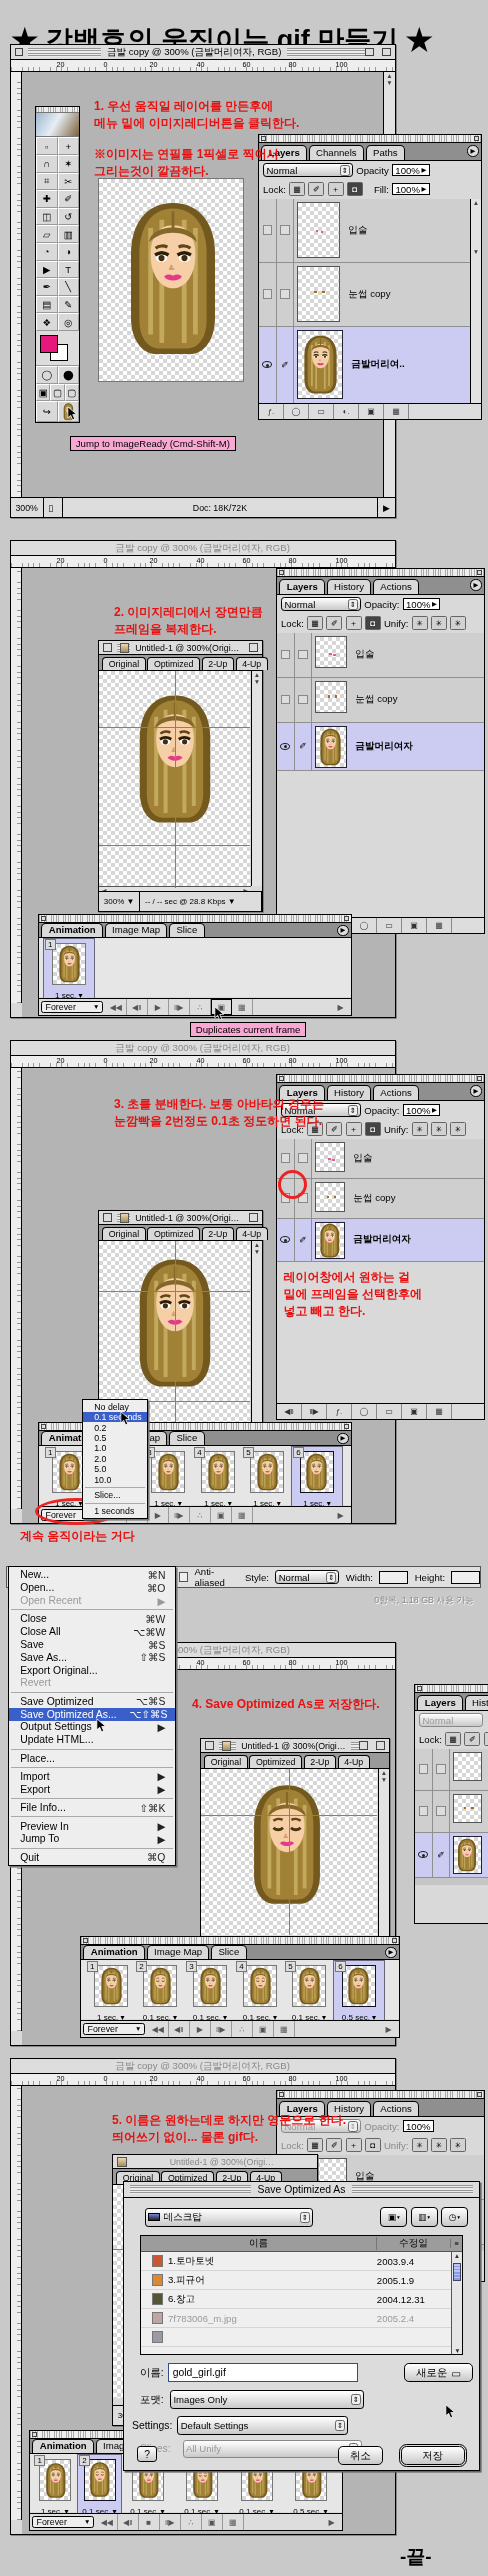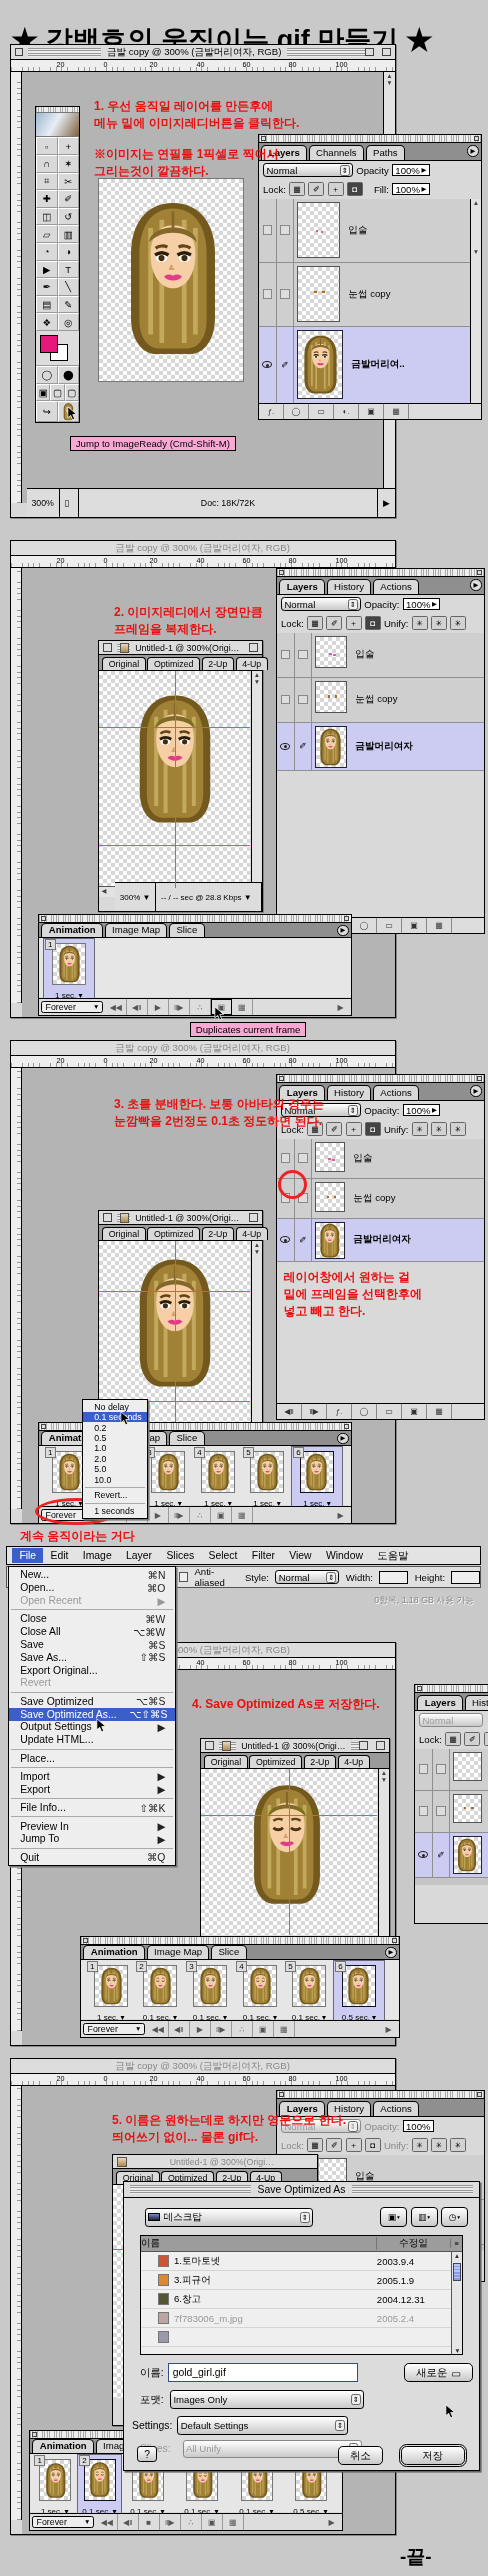--- a/index.html
+++ b/index.html
@@ -18,21 +18,21 @@
 .tb .bx{position:relative;z-index:1;width:8.8px;height:8.8px;border:1.2px solid #444;background:#ddd;margin:0 4px;flex:none}
 .tb .dicon{position:relative;z-index:1;width:9.6px;height:10.4px;background:linear-gradient(#e8d9b8,#b08a4f);border:0.8px solid #555;margin-left:4px;flex:none}
 .hruler{position:absolute;left:0;right:0;top:15px;height:12px;background:#eee;border-bottom:1.2px solid #000;
   background-image:repeating-linear-gradient(90deg,#999 0 0.8px,transparent 0.8px 5.6px);background-size:100% 4px;background-position:0 100%;background-repeat:no-repeat;font-size:7.2px}
 .hruler i{position:absolute;top:0}
 .vruler{position:absolute;left:0;top:27px;bottom:14.4px;width:11.2px;background:#eee;border-right:1.2px solid #000;
   background-image:repeating-linear-gradient(0deg,#999 0 0.8px,transparent 0.8px 5.6px);background-size:4px 100%;background-position:100% 0;background-repeat:no-repeat}
 .content{position:absolute;background:#b4b4b4}
 .sbv{position:absolute;width:11.2px;border-left:1.2px solid #000;background:#e2e2e2;font-size:6.4px;color:#444;text-align:center}
 .sbh{position:absolute;height:10.4px;border-top:0.8px solid #555;background:#e2e2e2;font-size:6.4px;color:#444}
-.sbar{position:absolute;left:16px;right:0;bottom:0;height:29px;border-top:1.2px solid #000;background:#ddd;display:flex;align-items:center;font-size:8.8px}
+.sbar{position:absolute;left:0;right:0;bottom:0;height:20px;border-top:1.2px solid #000;background:#ddd;display:flex;align-items:center;font-size:8.8px}
 .sbar .cell{height:100%;display:flex;align-items:center;padding:0 4.8px;border-right:1.2px solid #000;white-space:nowrap}
 
 .checker{background-color:#fff;background-image:
   linear-gradient(45deg,#d7d7d7 25%,transparent 25%,transparent 75%,#d7d7d7 75%),
   linear-gradient(45deg,#d7d7d7 25%,transparent 25%,transparent 75%,#d7d7d7 75%);
   background-size:8px 8px;background-position:0 0,4px 4px}
 .hg{position:absolute;left:0;right:0;height:0.8px;background:#4f82ff;z-index:3}
 .vg{position:absolute;top:0;bottom:0;width:0.8px;background:#4f82ff;z-index:3}
 
 .rednote{position:absolute;color:#e81111;font-weight:bold;font-size:12px;line-height:17px;white-space:nowrap;z-index:70}
@@ -100,24 +100,24 @@
 
 .btn{border:1.2px solid #000;border-radius:4.8px;background:linear-gradient(#fff,#c9c9c9);padding:1.6px 11.2px;font-size:10.4px;display:inline-flex;align-items:center;justify-content:center;white-space:nowrap}
 .btn.def{outline:1.6px solid #000;outline-offset:1.6px;border-radius:5.6px}
 .dlg{position:absolute;background:#dcdcdc;border:1.6px solid #000;box-shadow:1.6px 1.6px 0 #666;z-index:40}
 .dhead{position:relative;height:16px;border-bottom:1.2px solid #000;background:#ddd;display:flex;align-items:center}
 .dhead::before{content:"";position:absolute;left:6.4px;right:6.4px;top:3.2px;bottom:3.2px;background:repeating-linear-gradient(#979797 0 0.8px,#ececec 0.8px 2.4px)}
 .dhead .ttl{position:relative;margin:13px auto;background:#ddd;padding:0 6.4px;font-size:10.4px;z-index:1}
 .dbtn{width:27px;height:20px;border:1.2px solid #000;border-radius:4px;background:linear-gradient(#fff,#c9c9c9);display:flex;align-items:center;justify-content:center;gap:0.8px;font-size:8.8px}
 .flist{position:absolute;border:1.2px solid #000;background:#eee}
 .fhead{display:flex;height:16px;background:#9c9c9c;border-bottom:0.8px solid #555;font-size:9.6px;align-items:center}
-.fhead .c1{flex:1;}
+.fhead .c1{flex:1;text-align:center}
 .fhead .c2{width:74px;border-left:0.8px solid #777;text-align:center}
 .fhead .c3{width:12px;border-left:0.8px solid #777;text-align:center;font-size:7.2px}
-.frow{display:flex;align-items:center;height:19px;font-size:9.6px;border-bottom:0.8px solid #d5d5d5;background:#efefef;padding-left:17px}
+.frow{display:flex;align-items:center;height:19px;font-size:9.6px;border-bottom:0.8px solid #d5d5d5;background:#efefef;padding-left:11px}
 .frow .fic{width:11.2px;height:11.2px;border:0.8px solid #777;margin-right:4.8px;flex:none}
 .frow .nm{flex:1;white-space:nowrap;overflow:hidden}
 .frow .dt{width:74px;flex:none}
 .frow.dim{color:#999}
 .lsb{position:absolute;top:16px;bottom:0;right:0;width:11.2px;border-left:0.8px solid #555;background:#e6e6e6;font-size:6.4px;text-align:center;color:#333}
 .lsb .th{position:absolute;left:0.8px;right:0.8px;top:11.2px;height:17.6px;background:repeating-linear-gradient(0deg,#8899ee 0 1.6px,#bbc6f6 1.6px 3.2px);border:0.8px solid #445}
 .drow{position:absolute;display:flex;align-items:center;font-size:10.4px;gap:4.8px}
 .inp{border:1.6px solid #334d88;background:#fff;height:19px;font-size:10.4px;padding:0 3.2px;font-family:"Liberation Sans",sans-serif}
 .eyei{width:10.4px;height:7.2px;border:0.8px solid #222;border-radius:50%;position:relative}
 .eyei::after{content:"";position:absolute;left:3.2px;top:1.6px;width:3.2px;height:3.2px;background:#222;border-radius:50%}
@@ -765,45 +765,33 @@
         <span>2.0</span>
       </div>
   <div class="mi" style="height:10.4px">
         <span>5.0</span>
       </div>
   <div class="mi" style="height:10.4px">
         <span>10.0</span>
       </div>
   <div class="msep"></div>
   <div class="mi" style="height:10.4px">
-        <span>Revert...</span>
+        <span>Slice...</span>
       </div>
   <div class="msep"></div>
   <div class="mi" style="height:10.4px">
         <span>1 seconds</span>
       </div>
 </div>
 <svg class="cursor" style="left:120px;top:1411px;width:10.4px;height:15px" viewBox="0 0 13 19" width="10.4" height="15">
       <use href="#ptr"></use>
     </svg>
 <div class="redring" style="left:35px;top:1498px;width:83px;height:27px;border-radius:50%"></div>
 <div class="rednote" style="left:20px;top:1528px">계속 움직이라는 거다</div>
 
-<div class="mbar" style="left:6.4px;top:1546px;width:475px">
-  <span class="on">File</span>
-  <span>Edit</span>
-  <span>Image</span>
-  <span>Layer</span>
-  <span>Slices</span>
-  <span>Select</span>
-  <span>Filter</span>
-  <span>View</span>
-  <span>Window</span>
-  <span>도움말</span>
-</div>
 <div style="position:absolute;left:6.4px;top:1566px;width:475px;height:22.4px;background:#e0e0e0;border:0.8px solid #555;display:flex;align-items:center;gap:6.4px;padding-left:172px;font-size:9.6px;z-index:55">
   <span style="width:9.6px;height:9.6px;border:1.2px solid #555;background:#eee"></span>
   <span>Anti-aliased</span>
   <span>Style:</span>
   <span class="msel" style="width:72px">
         <i>Normal</i>
         <i class="stp">⇕</i>
       </span>
   <span>Width:</span>
   <span class="nbox" style="width:32px;background:#eee"></span>

